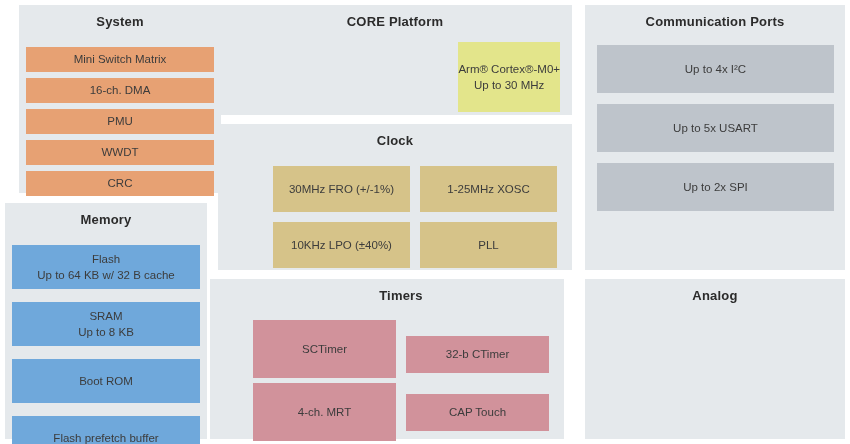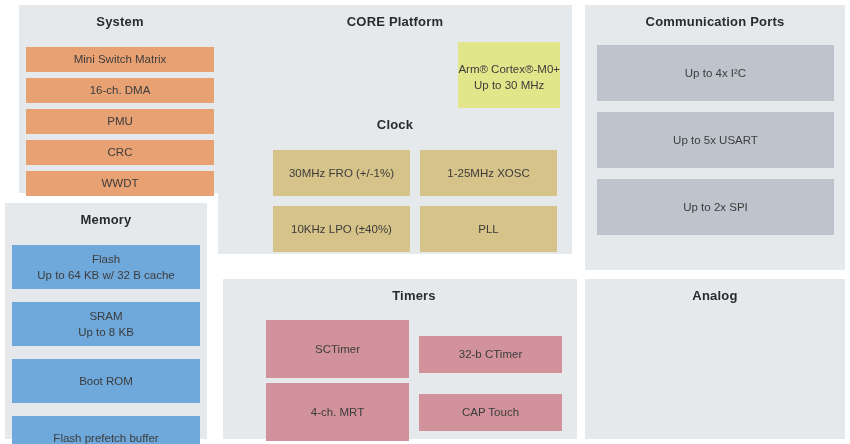--- a/index.html
+++ b/index.html
@@ -66,38 +66,38 @@
     display: grid;
     grid-template-columns: 1fr 1fr;
     column-gap: 10px;
     padding: 8px 15px 0 15px;
   }
   .timers .col { display: flex; flex-direction: column; gap: 5px; }
   .timers .col-left .block { height: 58px; }
   .timers .col-right .block { height: 37px; margin-top: 16px; }
   
   .comm .blocks { gap: 11px; padding: 7px 11px 0 12px; }
-  .comm .block { height: 56px; }
+  .comm .block { height: 48px; }
   
   .analog .blocks { gap: 6px; padding: 10px 11px 0 12px; }
   .analog .block { height: 36px; }
 </style>
 </head>
 <body>
 
 <div class="canvas">
 
   <section class="panel system" style="left: 19px; top: 5px; width: 202px; height: 188px; --block: #e7a173;">
     <h2 class="panel-title">System</h2>
     <div class="blocks">
       <div class="block">Mini Switch Matrix</div>
       <div class="block">16-ch. DMA</div>
       <div class="block">PMU</div>
+      <div class="block">WWDT</div>
       <div class="block">CRC</div>
-      <div class="block">WWDT</div>
     </div>
   </section>
 
   <section class="panel memory" style="left: 5px; top: 203px; width: 202px; height: 236px; --block: #6fa8db;">
     <h2 class="panel-title">Memory</h2>
     <div class="blocks">
       <div class="block">Flash
 Up to 64 KB w/ 32 B cache</div>
       <div class="block">SRAM
 Up to 8 KB</div>
@@ -107,31 +107,31 @@
   </section>
 
   <section class="panel core" style="left: 218px; top: 5px; width: 354px; height: 110px; --block: #e3e58b;">
     <h2 class="panel-title">CORE Platform</h2>
     <div class="blocks">
       <div class="block">Arm® Cortex®-M0+
 Up to 30 MHz</div>
     </div>
   </section>
 
-  <section class="panel clock" style="left: 218px; top: 108px; width: 354px; height: 146px; --block: #d6c389;">
+  <section class="panel clock" style="left: 218px; top: 124px; width: 354px; height: 146px; --block: #d6c389;">
     <h2 class="panel-title">Clock</h2>
     <div class="blocks">
       <div class="block">30MHz FRO (+/-1%)</div>
       <div class="block">1-25MHz XOSC</div>
       <div class="block">10KHz LPO (±40%)</div>
       <div class="block">PLL</div>
     </div>
   </section>
 
-  <section class="panel timers" style="left: 223px; top: 279px; width: 354px; height: 160px; padding-left: 28px; --block: #d1929b;">
+  <section class="panel timers" style="left: 210px; top: 279px; width: 354px; height: 160px; padding-left: 28px; --block: #d1929b;">
     <h2 class="panel-title">Timers</h2>
     <div class="blocks">
       <div class="col col-left">
         <div class="block">SCTimer</div>
         <div class="block">4-ch. MRT</div>
       </div>
       <div class="col col-right">
         <div class="block">32-b CTimer</div>
         <div class="block">CAP Touch</div>
         <div class="block">32-bit WKT</div>

